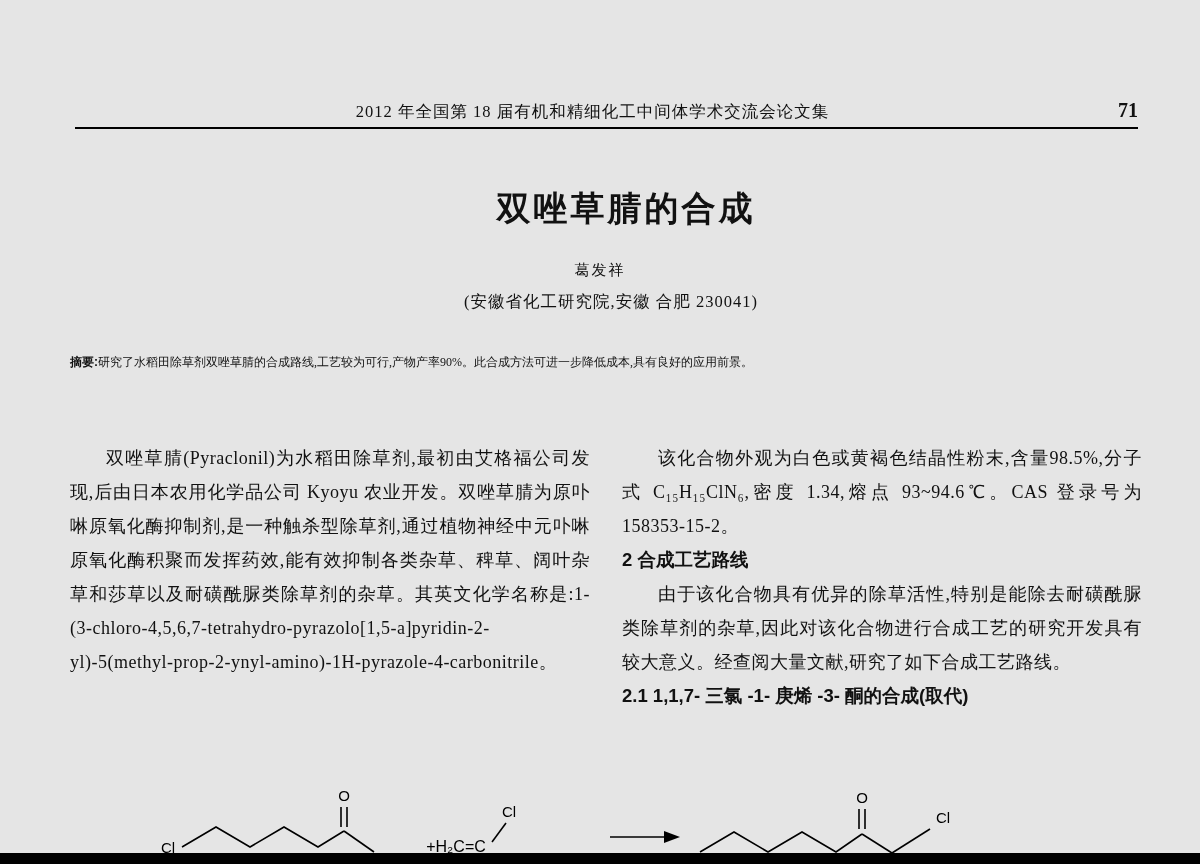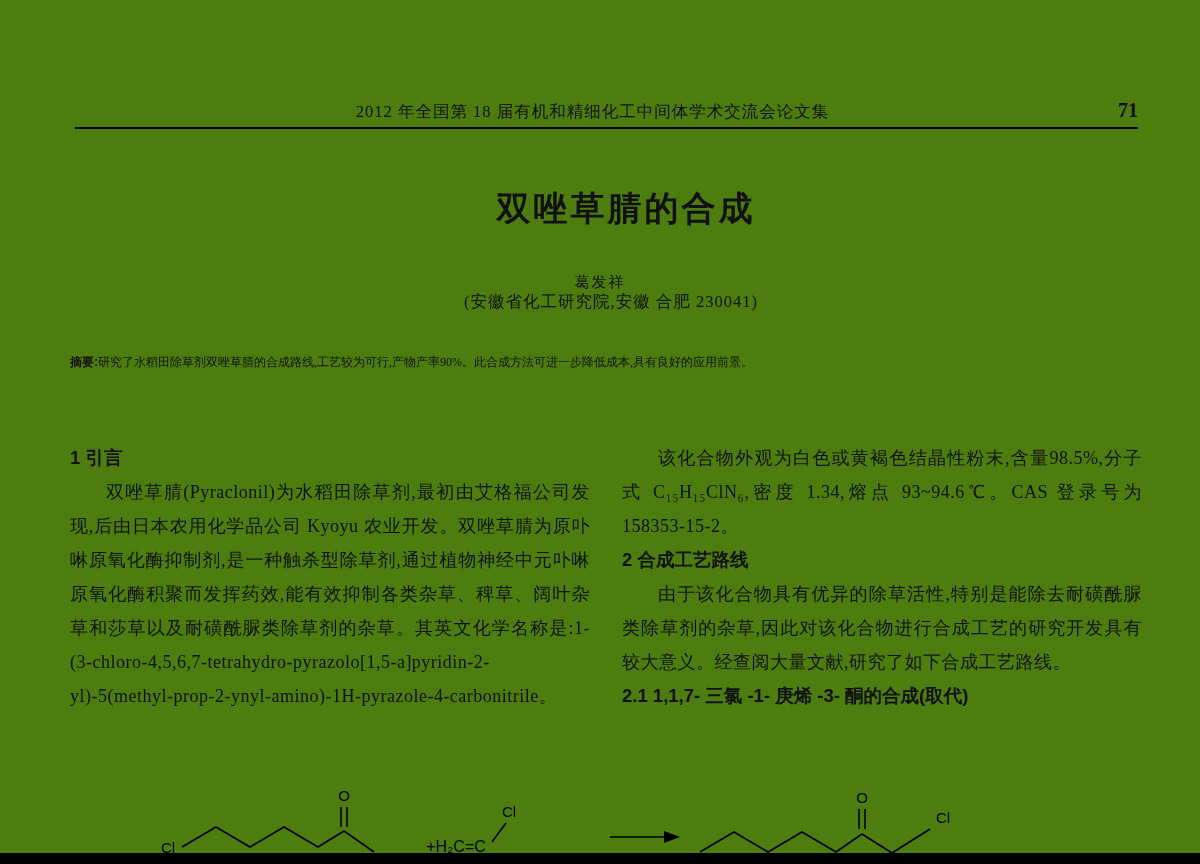--- a/index.html
+++ b/index.html
@@ -1,18 +1,18 @@
 <!DOCTYPE html>
 <html><head>
 <meta charset="utf-8">
 <style>
   html,body { margin:0; padding:0; background:#888; }
   .page {
     position:relative; width:1200px; height:864px; margin:0 auto;
-    background:#4d7c0f; color:#111;
+    background:#e5e5e5; color:#111;
     font-family:"Liberation Serif", serif;
     overflow:hidden;
   }
   
   .header-row {
     position:absolute; top:99px; left:75px; right:62px;
     display:flex; align-items:baseline;
   }
   .header-title {
     flex:1; text-align:center; font-size:16.5px; letter-spacing:1px;
@@ -23,21 +23,21 @@
     border-top:2.5px solid #000; height:0;
   }
   
   .paper-title {
     position:absolute; top:186px; left:0; width:100%;
     text-align:center; font-size:34px; font-weight:bold;
     font-family:"Liberation Sans", sans-serif; letter-spacing:3px;margin-left:26px;
   }
   .author {
     position:absolute; top:261px; left:0; width:100%;
-    text-align:center; font-size:15px; letter-spacing:2px;margin-top:12px;
+    text-align:center; font-size:15px; letter-spacing:2px;
   }
   .affiliation {
     position:absolute; top:291px; left:11px; width:100%;
     text-align:center; font-size:16.5px; letter-spacing:1px;
   }
   
   .meta {
     position:absolute; top:347px; left:70px; right:58px;
     font-size:12px; line-height:31px; text-align:justify;
   }
@@ -89,21 +89,20 @@
   <div class="affiliation">(安徽省化工研究院,安徽 合肥 230041)</div>
 
   <div class="meta">
     <div>
       <span class="meta-label">摘要:</span><span>研究了水稻田除草剂双唑草腈的合成路线,工艺较为可行,产物产率90%。此合成方法可进一步降低成本,具有良好的应用前景。</span>
     </div>
   </div>
 
   <div class="columns">
     <div class="col">
-      <div class="sec-heading">1 引言</div>
       <p>双唑草腈(Pyraclonil)为水稻田除草剂,最初由艾格福公司发现,后由日本农用化学品公司 Kyoyu 农业开发。双唑草腈为原卟啉原氧化酶抑制剂,是一种触杀型除草剂,通过植物神经中元卟啉原氧化酶积聚而发挥药效,能有效抑制各类杂草、稗草、阔叶杂草和莎草以及耐磺酰脲类除草剂的杂草。其英文化学名称是:1-(3-chloro-4,5,6,7-tetrahydro-pyrazolo[1,5-a]pyridin-2-yl)-5(methyl-prop-2-ynyl-amino)-1H-pyrazole-4-carbonitrile。</p>
     </div>
     <div class="col">
       <p>该化合物外观为白色或黄褐色结晶性粉末,含量98.5%,分子式 C₁₅H₁₅ClN₆,密度 1.34,熔点 93~94.6℃。CAS 登录号为 158353-15-2。</p>
       <div class="sec-heading">2 合成工艺路线</div>
       <p>由于该化合物具有优异的除草活性,特别是能除去耐磺酰脲类除草剂的杂草,因此对该化合物进行合成工艺的研究开发具有较大意义。经查阅大量文献,研究了如下合成工艺路线。</p>
       <div class="sec-heading">2.1 1,1,7- 三氯 -1- 庚烯 -3- 酮的合成(取代)</div>
     </div>
   </div>
 

